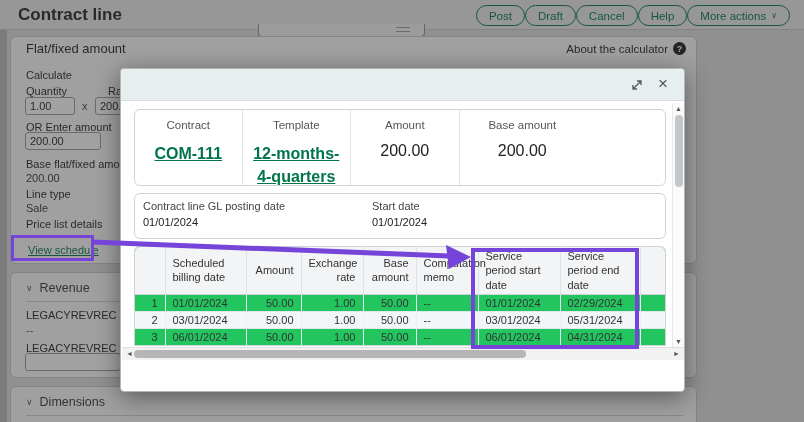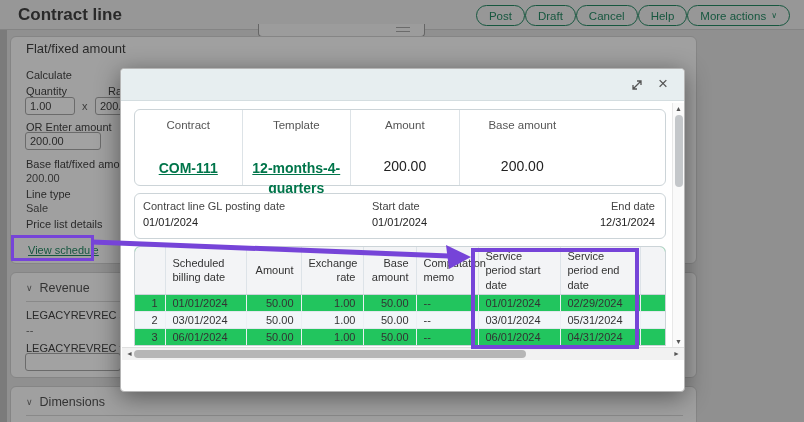--- a/index.html
+++ b/index.html
@@ -37,21 +37,21 @@
   .modal-hd { position:absolute; left:0; top:0; width:100%; height:32px; background:#e7eef0; border-bottom:1px solid #d4dde0; border-radius:4px 4px 0 0; }
   .modal-title { position:absolute; left:20px; top:8px; font-size:15px; color:#333; }
   .mh-expand { position:absolute; right:40px; top:9px; width:14px; height:14px; cursor:pointer; }
   .mh-close { position:absolute; right:16px; top:5px; font-size:17px; color:#555; cursor:pointer; line-height:20px; }
 
   .sum-card { position:absolute; left:13px; top:40px; width:532px; height:77px; border:1px solid #ccd4d8; border-radius:6px; display:flex; background:#fff; }
   .sum-col { position:relative; text-align:center; padding-top:9px; }
   .sum-col + .sum-col { border-left:1px solid #dde3e7; }
   .sc0 { width:107px; } .sc1 { width:109px; } .sc2 { width:109px; } .sc3 { width:207px; padding-right:80px; }
   .sum-label { font-size:11.5px; color:#555; }
-  .sum-val { margin-top:27px; font-size:14px; color:#222; }
+  .sum-val { margin-top:11px; font-size:16px; color:#222; }
   .green-link { color:#00754a; font-weight:bold; text-decoration:underline; cursor:pointer; display:inline-block; max-width:92px; line-height:1.45; }
 
   .dates-card { position:absolute; left:13px; top:124px; width:532px; height:46px; border:1px solid #ccd4d8; border-radius:6px; background:#fff; display:flex; padding:6px 10px 0 8px; }
   .dcol0 { width:229px; } .dcol1 { width:190px; } .dcol2 { flex:1; text-align:right; }
   .dlabel { font-size:11px; color:#444; }
   .dval { margin-top:4px; font-size:11px; color:#222; }
 
   .tbl-wrap { position:absolute; left:13px; top:177px; width:532px; height:100px; border:1px solid #ccd4d8; border-radius:6px 6px 0 0; overflow:hidden; background:#22c55e; }
   table.sched { width:532px; border-collapse:collapse; table-layout:fixed; font-size:11px; }
   table.sched th { height:40px; background:#f3f4f6; border-bottom:1px solid #ccd3d9; border-right:1px solid #dde3e8; font-weight:normal; color:#333; line-height:1.3; padding:2px 7px; vertical-align:middle; }
@@ -89,20 +89,24 @@
     </div>
   </div>
   <div class="gutter"></div>
 
   <div class="dropdown-partial">
     <span class="dd-icon"></span>
   </div>
 
   <div class="card card1">
     <div class="sec-title">Flat/fixed amount</div>
+    <div class="about">
+      <span>About the calculator</span>
+      <span class="qmark">?</span>
+    </div>
     <div class="lbl" style="left:15px;top:32px;">Calculate</div>
     <div class="lbl" style="left:15px;top:48px;">Quantity</div>
     <div class="lbl" style="left:97px;top:48px;">Rate</div>
     <input class="tin" style="left: 14px; top: 60px; width: 50px;" value="1.00">
     <div class="lbl" style="left:71px;top:63px;color:#444;">x</div>
     <input class="tin" style="left: 84px; top: 60px; width: 60px;" value="200.00">
     <div class="lbl" style="left:15px;top:84px;">OR Enter amount</div>
     <input class="tin" style="left: 14px; top: 95px; width: 76px;" value="200.00">
     <div class="lbl" style="left:15px;top:121px;">Base flat/fixed amount</div>
     <div class="val" style="left:15px;top:135px;">200.00</div>
@@ -163,24 +167,20 @@
     </div>
 
     <div class="dates-card">
       <div class="dcol0">
         <div class="dlabel">Contract line GL posting date</div>
         <div class="dval">01/01/2024</div>
       </div>
       <div class="dcol1">
         <div class="dlabel">Start date</div>
         <div class="dval">01/01/2024</div>
-      </div>
-      <div class="dcol2">
-        <div class="dlabel">End date</div>
-        <div class="dval">12/31/2024</div>
       </div>
     </div>
 
     <div class="tbl-wrap">
       <table class="sched">
         <colgroup>
           <col style="width:30px">
             <col style="width:81px">
             <col style="width:55px">
             <col style="width:62px">

